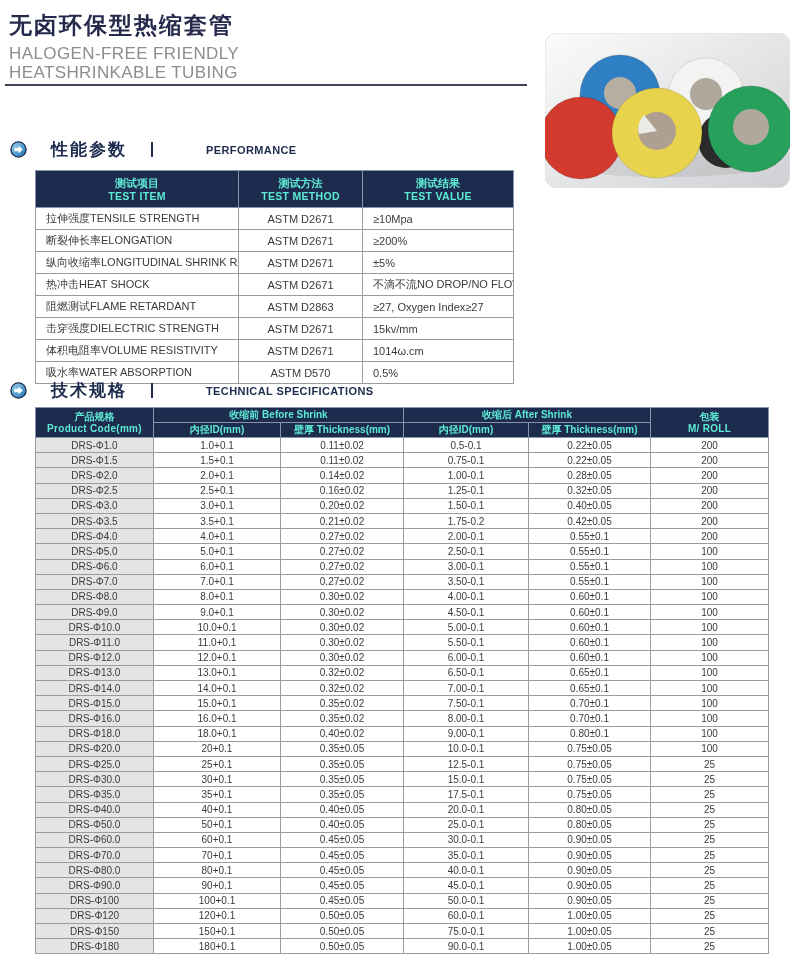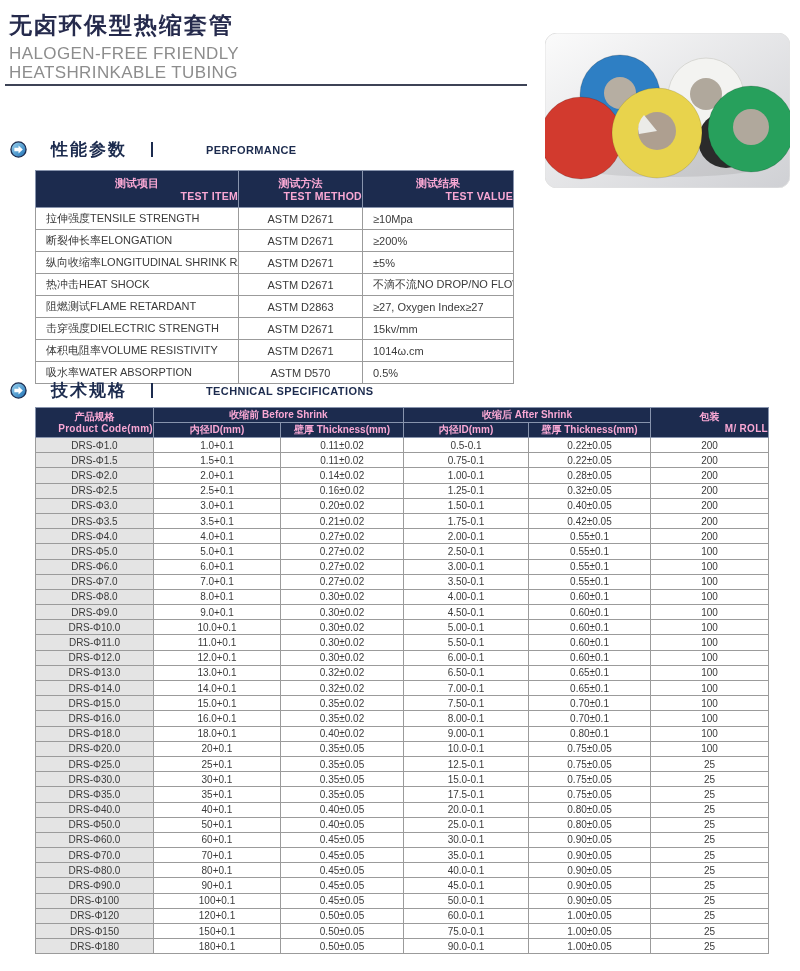--- a/index.html
+++ b/index.html
@@ -44,30 +44,30 @@
   .section-head .en{
     font-size:11px;font-weight:bold;letter-spacing:.4px;
     color:var(--navy,#1c2b4e);
     padding-left:29px;
   }
   #perf-head{top:138px;}
   #spec-head{top:379px;}
   
   table{border-collapse:collapse;table-layout:fixed;}
   th{
-    background:var(--navy,#1c2b4e);color:#f9a8d4;font-weight:bold;
+    background:var(--navy,#1c2b4e);color:#5eead4;font-weight:bold;
     border:1px solid #8894ad;padding:0;
   }
   td{
     border:1px solid var(--border-gray,#9b9b9b);
     color:#3a3a3a;background:#fff;padding:0 4px;
     white-space:nowrap;overflow:hidden;
   }
   .h-zh{font-size:11px;line-height:14px;}
-  .h-en{font-size:10.5px;line-height:13px;letter-spacing:.3px;text-align:right;}
+  .h-en{font-size:10.5px;line-height:13px;letter-spacing:.3px;}
   
   .perf{position:absolute;left:35px;top:170px;width:478px;}
   .perf th{height:36px;text-align:center;}
   .perf td{height:21px;font-size:11px;}
   .perf td:nth-child(1){text-align:left;padding-left:10px;}
   .perf td:nth-child(2){text-align:center;}
   .perf td:nth-child(3){text-align:left;padding-left:10px;}
   
   .spec{position:absolute;left:35px;top:407px;width:733px;}
   .spec th{height:14px;text-align:center;font-size:10px;margin-left:42px;}
@@ -286,21 +286,21 @@
           <td>3.0+0.1</td>
           <td>0.20±0.02</td>
           <td>1.50-0.1</td>
           <td>0.40±0.05</td>
           <td>200</td>
         </tr>
         <tr>
           <td>DRS-Φ3.5</td>
           <td>3.5+0.1</td>
           <td>0.21±0.02</td>
-          <td>1.75-0.1</td>
+          <td>1.75-0.2</td>
           <td>0.42±0.05</td>
           <td>200</td>
         </tr>
         <tr>
           <td>DRS-Φ4.0</td>
           <td>4.0+0.1</td>
           <td>0.27±0.02</td>
           <td>2.00-0.1</td>
           <td>0.55±0.1</td>
           <td>200</td>

